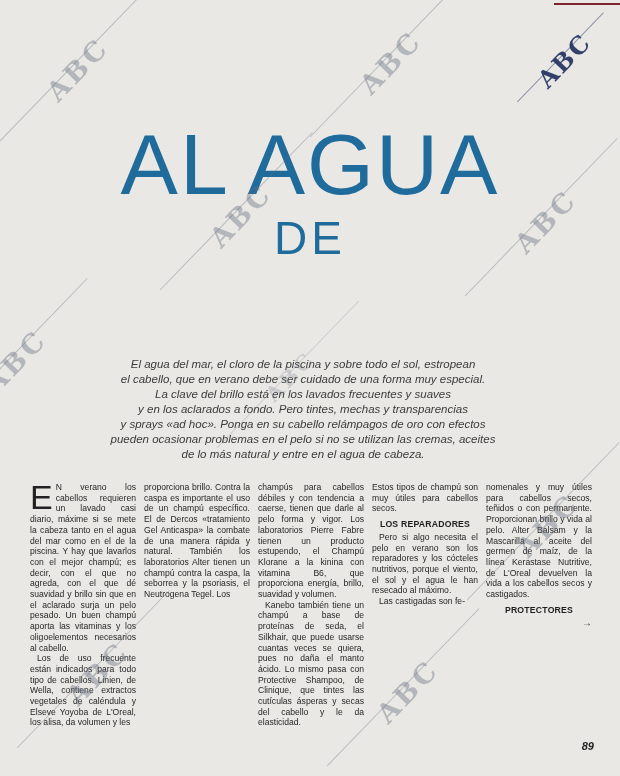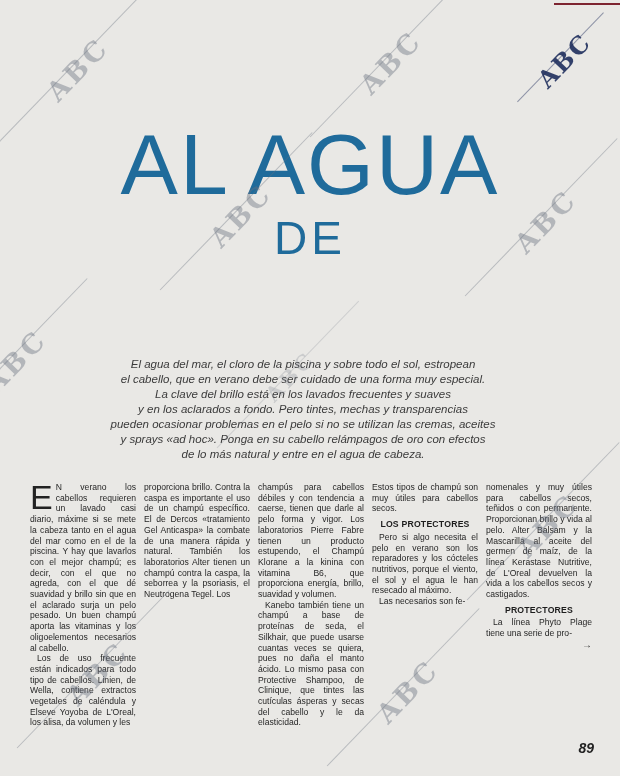--- a/index.html
+++ b/index.html
@@ -67,21 +67,21 @@
     float:left;font-size:34px;line-height:29px;
     padding:1px 3px 0 0;font-weight:300;color:#222;
   }
   .subhead{
     text-align:center;font-weight:bold;font-size:8.7px;
     margin:5px 0 2px 0;letter-spacing:.2px;color:#1d1d1d;
   }
   .arrow-line{text-align:right;font-size:10px;line-height:11px;color:#333;}
   .pageno{
     position:absolute;top:740px;right:26px;z-index:3;
-    font-size:14px;font-weight:bold;font-style:italic;color:#222;
+    font-size:11px;font-weight:bold;font-style:italic;color:#222;
   }
 </style>
 </head>
 <body style="--title-color: #1f6b9b;">
 
 <div class="edge-mark" style="background: rgb(125, 36, 48);"></div>
 
 <span class="wm wm1">ABC</span>
 <span class="wm wm2">ABC</span>
 <span class="wm wm3 dark">ABC</span>
@@ -96,22 +96,22 @@
 <div class="title">
   <div class="l1">AL AGUA</div>
   <div class="l2">DE</div>
 </div>
 
 <div class="intro">
   <div>El agua del mar, el cloro de la piscina y sobre todo el sol, estropean</div>
   <div>el cabello, que en verano debe ser cuidado de una forma muy especial.</div>
   <div>La clave del brillo está en los lavados frecuentes y suaves</div>
   <div>y en los aclarados a fondo. Pero tintes, mechas y transparencias</div>
+  <div>y sprays «ad hoc». Ponga en su cabello relámpagos de oro con efectos</div>
   <div>pueden ocasionar problemas en el pelo si no se utilizan las cremas, aceites</div>
-  <div>y sprays «ad hoc». Ponga en su cabello relámpagos de oro con efectos</div>
   <div>de lo más natural y entre en el agua de cabeza.</div>
 </div>
 
 <div class="cols">
 
   <div class="col">
     <p><span class="dropcap">E</span><span>N verano los cabellos requieren un lavado casi diario, máxime si se mete la cabeza tanto en el agua del mar como en el de la piscina. Y hay que lavarlos con el mejor champú; es decir, con el que no agreda, con el que dé suavidad y brillo sin que en el aclarado surja un pelo pesado. Un buen champú aporta las vitaminas y los oligoelementos necesarios al cabello.</span></p>
     <p class="ind">Los de uso frecuente están indicados para todo tipo de cabellos. Linien, de Wella, contiene extractos vegetales de caléndula y Elseve Yoyoba de L'Oreal, los alisa, da volumen y les</p>
   </div>
 
@@ -119,27 +119,26 @@
     <p>proporciona brillo. Contra la caspa es importante el uso de un champú específico. El de Dercos «tratamiento Gel Anticaspa» la combate de una manera rápida y natural. También los laboratorios Alter tienen un champú contra la caspa, la seborrea y la psoriasis, el Neutrogena Tegel. Los</p>
   </div>
 
   <div class="col">
     <p>champús para cabellos débiles y con tendencia a caerse, tienen que darle al pelo forma y vigor. Los laboratorios Pierre Fabre tienen un producto estupendo, el Champú Klorane a la kinina con vitamina B6, que proporciona energía, brillo, suavidad y volumen.</p>
     <p class="ind">Kanebo también tiene un champú a base de proteínas de seda, el Silkhair, que puede usarse cuantas veces se quiera, pues no daña el manto ácido. Lo mismo pasa con Protective Shampoo, de Clinique, que tintes las cutículas ásperas y secas del cabello y le da elasticidad.</p>
   </div>
 
   <div class="col">
     <p>Estos tipos de champú son muy útiles para cabellos secos.</p>
-    <div class="subhead">LOS PROTECTORES</div>
+    <div class="subhead">LOS REPARADORES</div>
     <p class="ind">Pero si algo necesita el pelo en verano son los reparadores y los cócteles nutritivos, porque el viento, el sol y el agua le han resecado al máximo.</p>
-    <p class="ind">Las necesarios son fe-</p>
+    <p class="ind">Las castigadas son fe-</p>
   </div>
 
   <div class="col">
     <p>nomenales y muy útiles para cabellos secos, teñidos o con permanente. Proporcionan brillo y vida al pelo. Alter Balsam y la Mascarilla al aceite del germen de maíz, de la línea Kerastase Nutritive, de L'Oreal devuelven la vida a los cabellos secos y castigados.</p>
     <div class="subhead">PROTECTORES</div>
-    <p class="ind">La línea Phyto Plage tiene una serie de pro-</p>
     <div class="arrow-line">→</div>
   </div>
 
 </div>
 
 <div class="pageno">89</div>
 
 </body></html>

